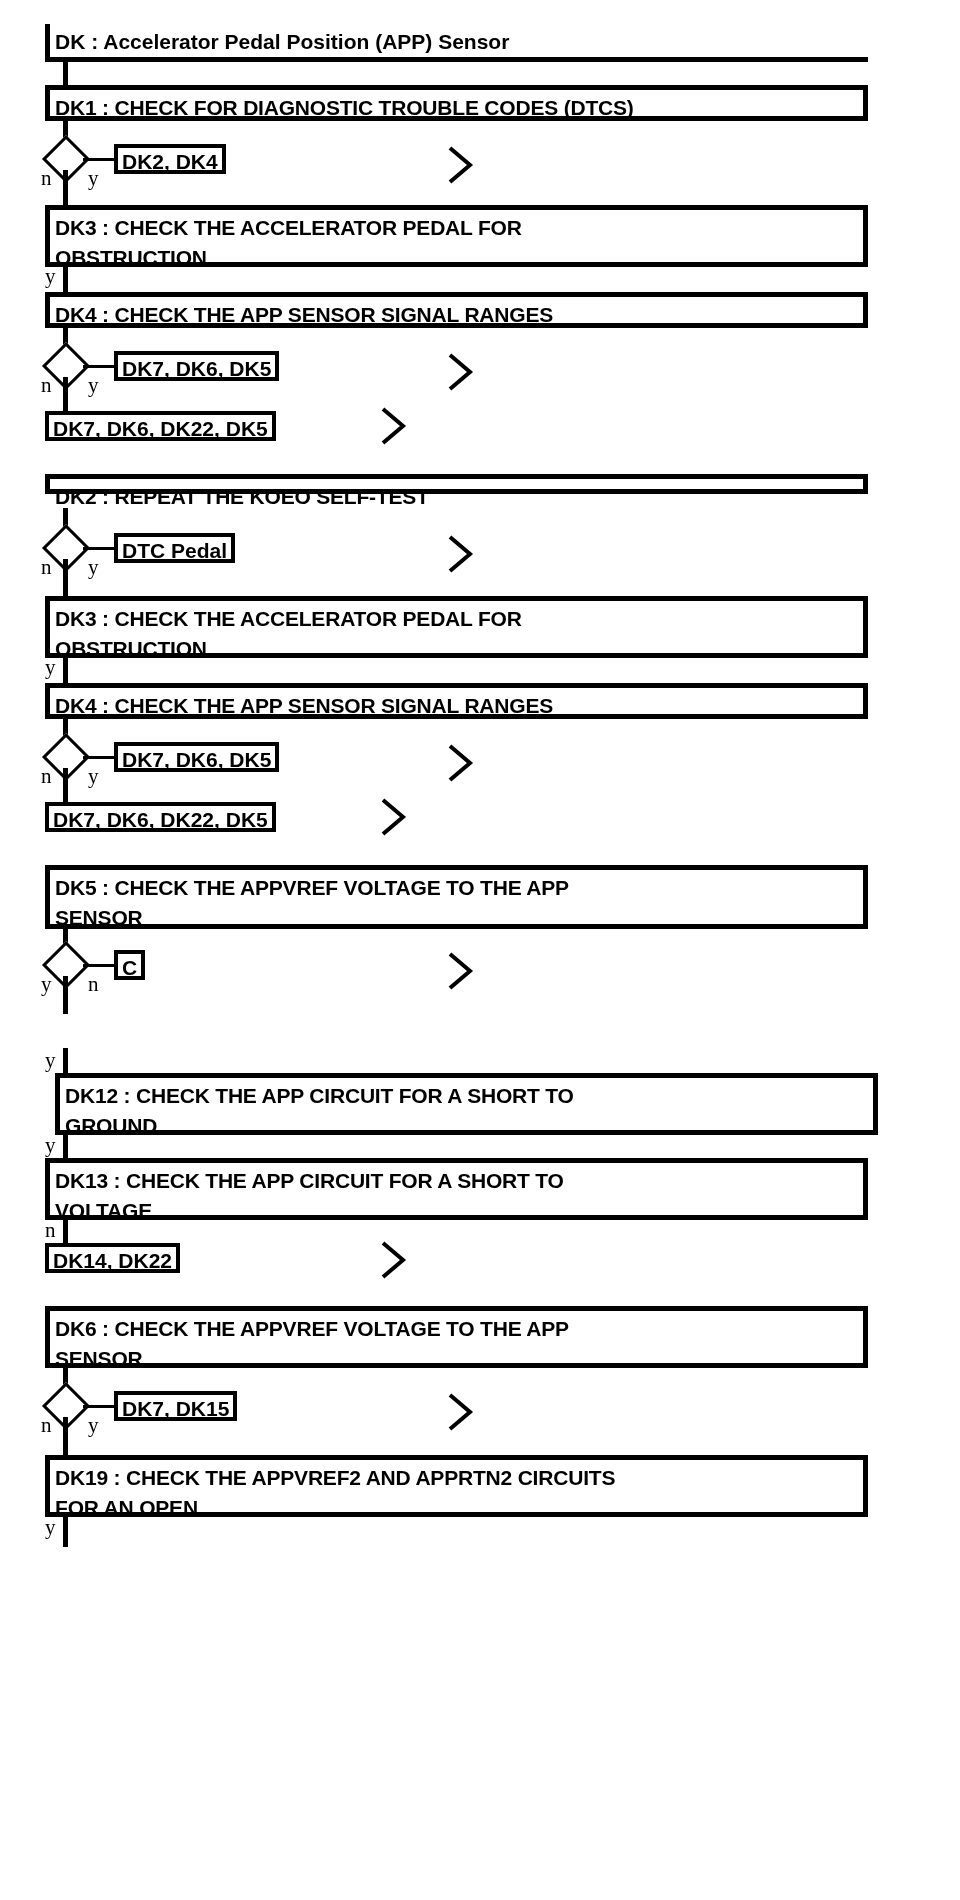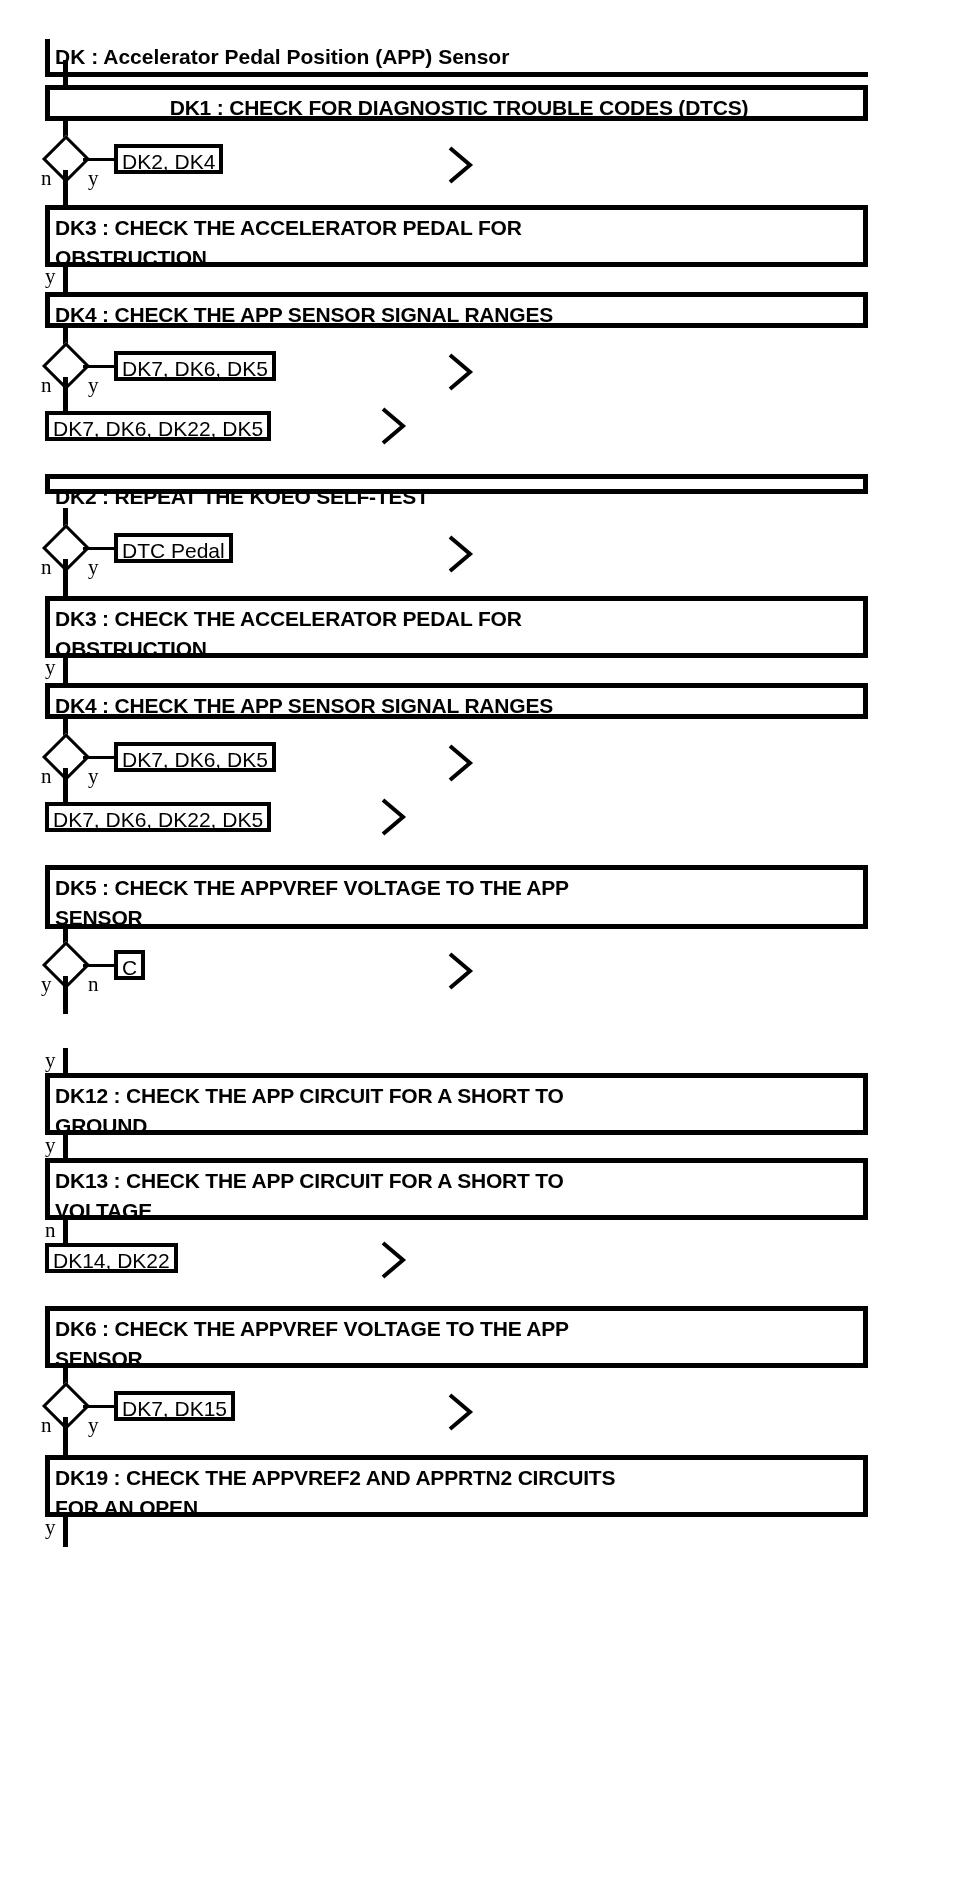--- a/index.html
+++ b/index.html
@@ -41,31 +41,30 @@
     border-left: 5px solid #000000;
     border-bottom: 5px solid #000000;
     border-top: none;
     border-right: none;
     color: #000000;
     font-weight: bold;
     font-size: 21px;
     line-height: 30px;
     padding: 3px 0 3px 5px;
     white-space: pre-line;
-    margin-top: 15px;
   }
 
   
   .ref-box {
     position: absolute;
     box-sizing: border-box;
     background: #ffffff;
     border: 4px solid #000000;
     color: #000000;
-    font-weight: normal;
+    font-weight: bold;
     font-size: 21px;
     line-height: 26px;
     padding: 1px 4px 1px 4px;
     white-space: nowrap;
   }
 
   
   .vline {
     position: absolute;
     background: #000000;
@@ -108,21 +107,21 @@
 </style>
 </head>
 <body>
 
 <div id="canvas">
 
   <div class="title-box" style="left:45px; top:24px; width:823px; height:38px;">DK : Accelerator Pedal Position (APP) Sensor</div>
 
   <div class="vline" style="left:63px; top:60px; height:25px;"></div>
 
-  <div class="step-box" style="left:45px; top:85px; width:823px; height:36px;text-align:center;">DK1 : CHECK FOR DIAGNOSTIC TROUBLE CODES (DTCS)</div>
+  <div class="step-box" style="left:45px; top:85px; width:823px; height:36px;">DK1 : CHECK FOR DIAGNOSTIC TROUBLE CODES (DTCS)</div>
 
   <div class="vline" style="left:63px; top:119px; height:27px;"></div>
 
   <div class="diamond" style="left:49px; top:142px;"></div>
   <div class="hline" style="left:83px; top:158px; width:33px;"></div>
   <div class="ref-box" style="left:114px; top:144px; height:30px;">DK2, DK4</div>
   <div class="branch-label" style="left:41px; top:168px;">n</div>
   <div class="branch-label" style="left:88px; top:168px;">y</div>
   <div class="chevron" style="left:444px; top:142px;">
     <svg width="34" height="46" viewBox="0 0 34 46">
@@ -215,21 +214,21 @@
     <svg width="34" height="46" viewBox="0 0 34 46">
         <path d="M6 6 L26 23 L6 40" fill="none" stroke="#000" stroke-width="4"></path>
       </svg>
   </div>
 
   <div class="vline" style="left:63px; top:976px; height:38px;"></div>
 
   <div class="vline" style="left:63px; top:1048px; height:25px;"></div>
   <div class="branch-label" style="left:45px; top:1050px;">y</div>
 
-  <div class="step-box" style="left:45px; top:1073px; width:823px; height:62px;">DK12 : CHECK THE APP CIRCUIT FOR A SHORT TO
+  <div class="step-box" style="left:55px; top:1073px; width:823px; height:62px;">DK12 : CHECK THE APP CIRCUIT FOR A SHORT TO
 GROUND</div>
   <div class="vline" style="left:63px; top:1133px; height:25px;"></div>
   <div class="branch-label" style="left:45px; top:1135px;">y</div>
 
   <div class="step-box" style="left:45px; top:1158px; width:823px; height:62px;">DK13 : CHECK THE APP CIRCUIT FOR A SHORT TO
 VOLTAGE</div>
   <div class="vline" style="left:63px; top:1218px; height:25px;"></div>
   <div class="branch-label" style="left:45px; top:1220px;">n</div>
 
   <div class="ref-box" style="left:45px; top:1243px; height:30px;">DK14, DK22</div>

